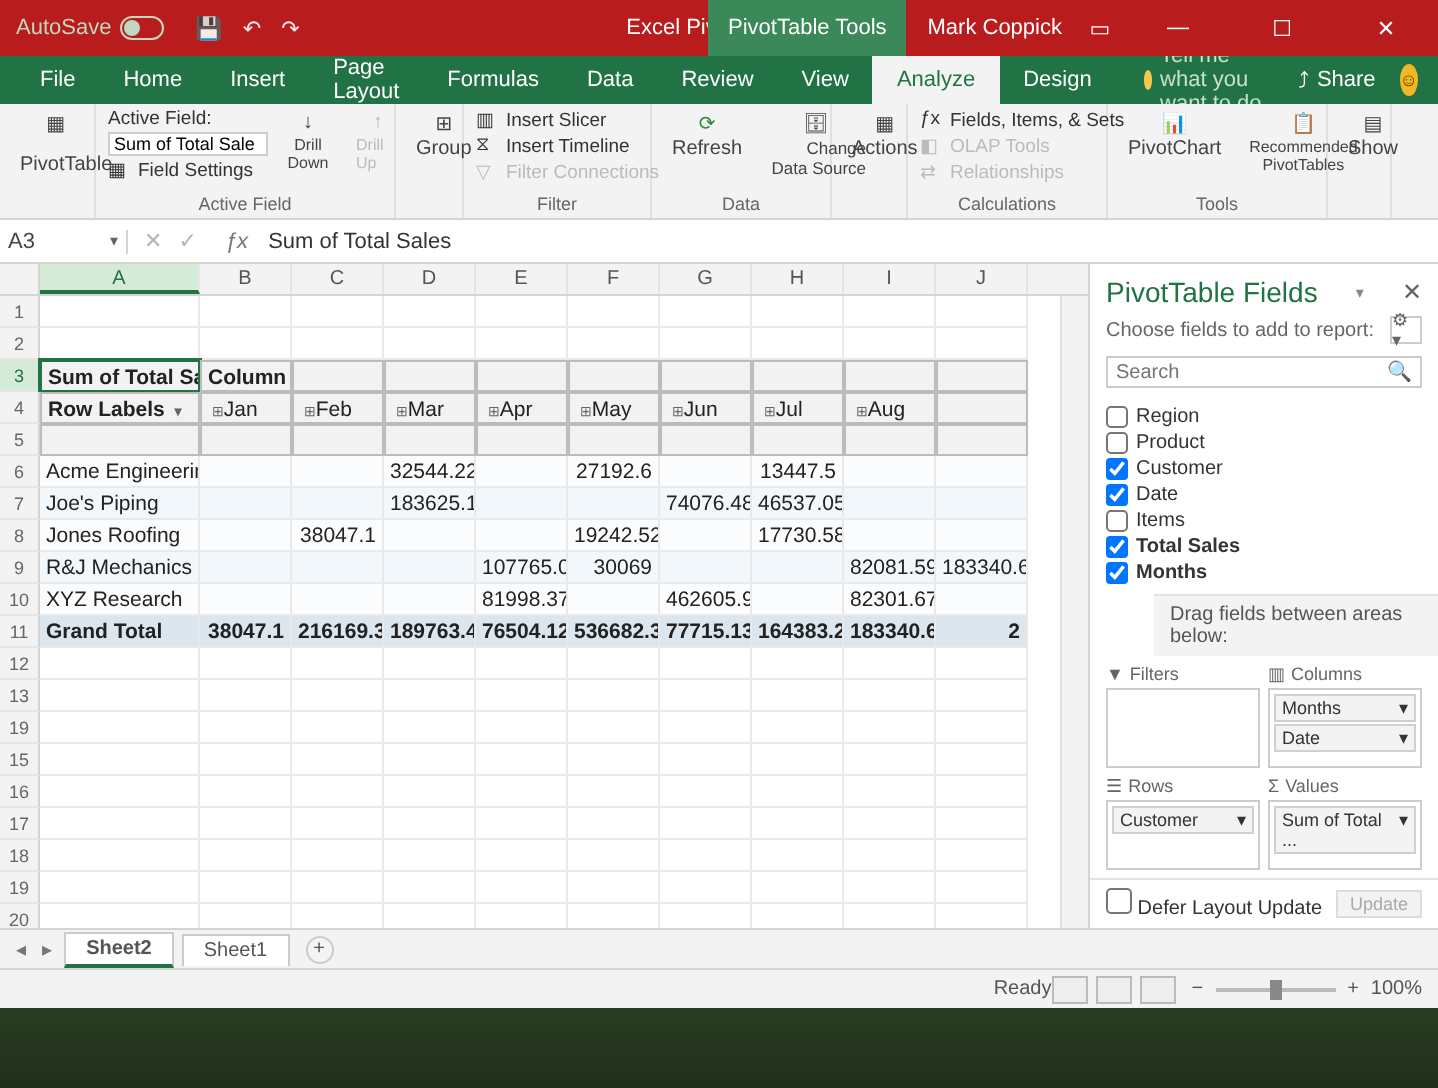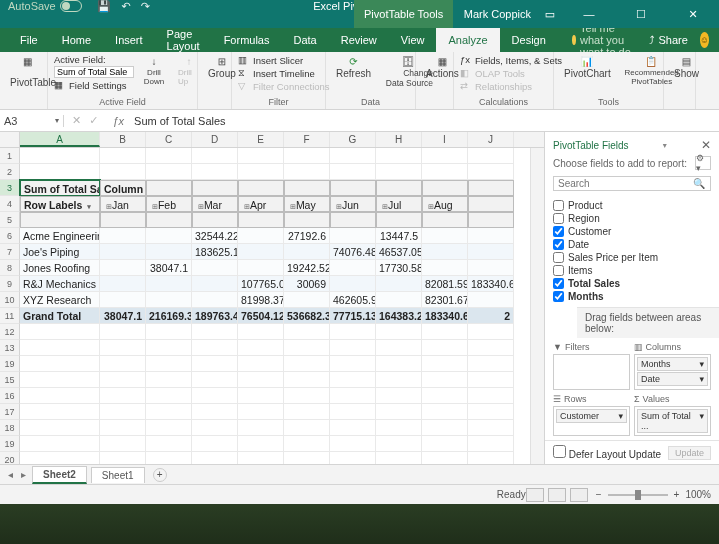--- a/index.html
+++ b/index.html
@@ -1,20 +1,20 @@
 <!DOCTYPE html>
 <html><head>
 <meta charset="utf-8">
 <style>
 * { margin: 0; padding: 0; box-sizing: border-box; font-family: "Segoe UI", Tahoma, sans-serif; }
 body { background: linear-gradient(180deg, #4a6b3d 0%, #3d5a32 100%); width: 719px; height: 544px; overflow: hidden; position: relative; }
 .window { position: absolute; top: 0; left: 0; right: 0; bottom: 40px; background: #fff; display: flex; flex-direction: column; }
 
 
-.titlebar { background: #0f766e; color: #fff; height: 28px; display: flex; align-items: flex-start; font-size: 11px; position: relative; }
+.titlebar { background: #b91c1c; color: #fff; height: 28px; display: flex; align-items: center; font-size: 11px; position: relative; }
 .titlebar .autosave { color: #c0d8c0; padding: 0 8px; display:flex; align-items:center; gap:4px;}
 .titlebar .toggle { width:22px; height:12px; border:1px solid #c0d8c0; border-radius:6px; display:inline-block; position:relative;}
 .titlebar .toggle:after{content:"";position:absolute;width:8px;height:8px;background:#c0d8c0;border-radius:50%;top:1px;left:1px;}
 .titlebar .qat { display:flex; gap:10px; padding:0 8px;}
 .titlebar .qat span{opacity:.9;}
 .titlebar .center { position:absolute; left:0; right:0; text-align:center; pointer-events:none;}
 .titlebar .center .fname{color:#fff;}
 .titlebar .tools-tab { position:absolute; left:354px; top:0; height:28px; background:#3b8858; color:#fff; display:flex; align-items:center; padding:0 10px; font-size:11px;}
 .titlebar .right { margin-left:auto; display:flex; align-items:center; gap:12px; padding-right:6px;}
 .titlebar .right .icon{width:14px;height:14px;display:inline-flex;align-items:center;justify-content:center;}
@@ -81,21 +81,21 @@
 .statusbar{height:20px;background:#f3f3f3;border-top:1px solid #d4d4d4;display:flex;align-items:center;font-size:10px;color:#555;padding:0 8px;justify-content:flex-end;}
 .statusbar .views{display:flex;gap:4px;align-items:center;}
 .statusbar .viewbtn{width:18px;height:14px;border:1px solid #bbb;background:#eee;}
 .statusbar .zoom{display:flex;align-items:center;gap:6px;}
 .statusbar .slider{width:60px;height:2px;background:#bbb;position:relative;}
 .statusbar .slider:after{content:"";position:absolute;width:6px;height:10px;background:#888;top:-4px;left:27px;}
 
 
 .pane{width:175px;border-left:1px solid #d4d4d4;background:#fff;display:flex;flex-direction:column;font-size:10px;color:#333;}
 .pane-hdr{display:flex;align-items:center;justify-content:space-between;padding:6px 8px 2px;}
-.pane-hdr h3{color:#217346;font-size:10px;font-weight:normal;}
+.pane-hdr h3{color:#217346;font-size:14px;font-weight:normal;}
 .pane-hdr .dd2{font-size:8px;color:#888;}
 .pane-hdr .close{font-size:12px;color:#666;}
 .pane-sub{padding:2px 8px;color:#666;display:flex;justify-content:space-between;align-items:center;}
 .pane-sub .gear{width:16px;height:14px;border:1px solid #ccc;display:flex;align-items:center;justify-content:center;font-size:9px;}
 .pane .search{margin:4px 8px;display:flex;align-items:center;border:1px solid #ccc;padding:1px 4px;}
 .pane .search input{border:none;flex:1;font-size:10px;outline:none;}
 .fieldlist{padding:4px 8px;flex:0 0 auto;}
 .fieldlist .fld{display:flex;align-items:center;gap:4px;padding:1px 0;}
 .fieldlist .fld input{width:11px;height:11px;}
 .fieldlist .fld.bold{font-weight:bold;}
@@ -587,37 +587,33 @@
         <span>Choose fields to add to report:</span>
         <span class="gear">⚙ ▾</span>
       </div>
       <div class="search">
         <input placeholder="Search" style="">
         <span>🔍</span>
       </div>
       <div class="fieldlist" id="fieldlist">
           <div class="fld">
             <input type="checkbox" style="">
-            <span>Product</span>
+            <span>Region</span>
           </div>
           <div class="fld">
             <input type="checkbox" style="">
-            <span>Region</span>
+            <span>Product</span>
           </div>
           <div class="fld">
             <input type="checkbox" checked="" style="">
             <span>Customer</span>
           </div>
           <div class="fld">
             <input type="checkbox" checked="" style="">
             <span>Date</span>
-          </div>
-          <div class="fld">
-            <input type="checkbox" style="">
-            <span>Sales Price per Item</span>
           </div>
           <div class="fld">
             <input type="checkbox" style="">
             <span>Items</span>
           </div>
           <div class="fld bold">
             <input type="checkbox" checked="" style="">
             <span>Total Sales</span>
           </div>
           <div class="fld bold">

